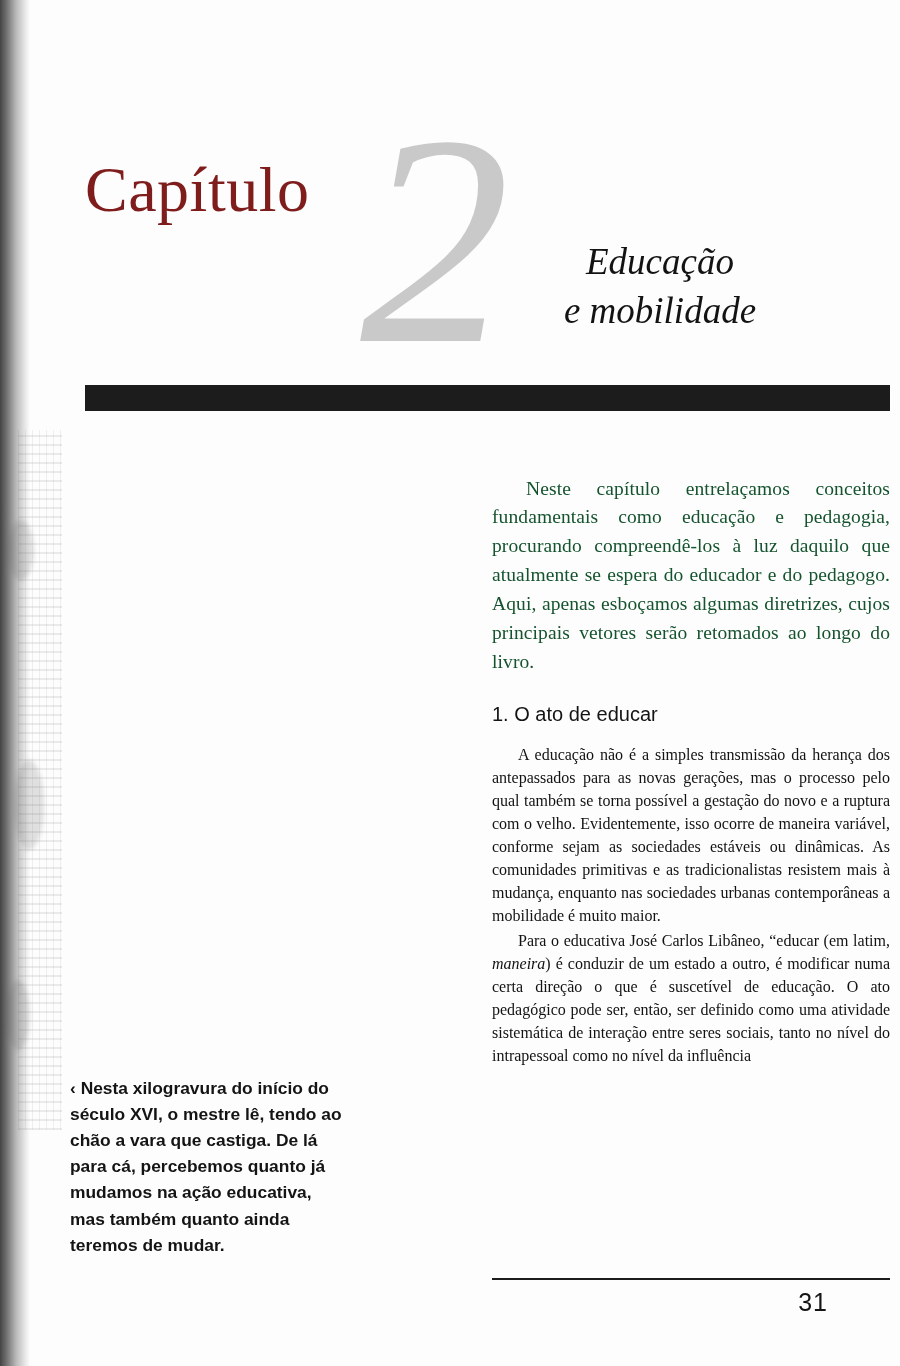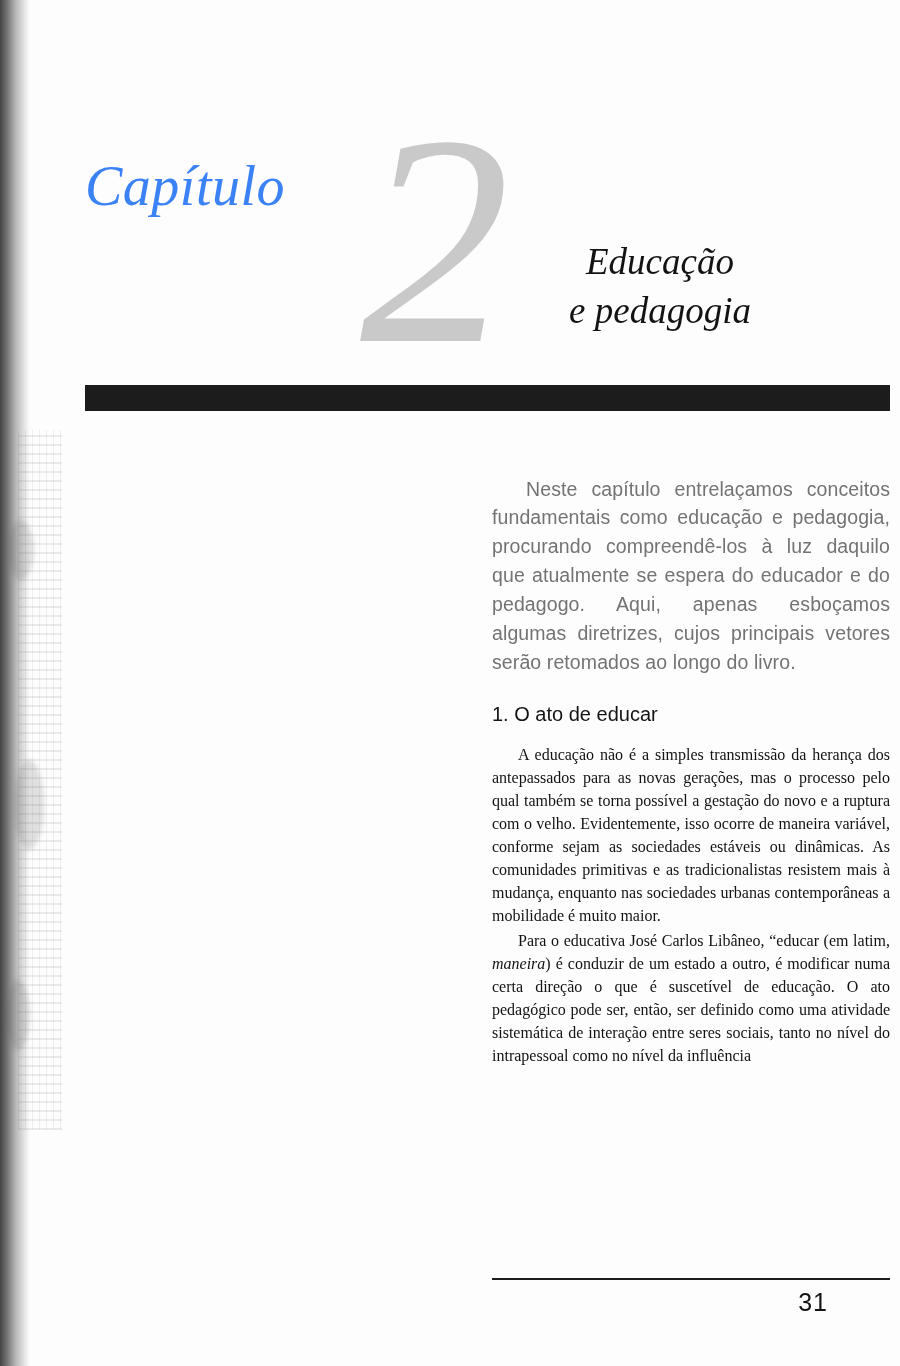--- a/index.html
+++ b/index.html
@@ -67,24 +67,23 @@
     font-style: italic;
     font-weight: 400;
     letter-spacing: -6px;
     user-select: none;
   }
   .chapter-word {
     position: absolute;
     left: 25px;
     top: 48px;
     font-family: "Liberation Serif", serif;
-    font-style: italic;
-    font-size: 56px;
+    font-size: 64px;
     line-height: 1;
-    color: #3b82f6;
+    color: #7f1d1d;
     letter-spacing: 0.5px;
   }
   .chapter-title {
     position: absolute;
     right: 0;
     top: 128px;
     width: 400px;
     text-align: center;
     font-family: "Liberation Serif", serif;
     font-style: italic;
@@ -104,26 +103,26 @@
   }
 
   
   .col-right {
     position: absolute;
     left: 492px;
     top: 455px;
     width: 398px;
   }
   .lead {
-    font-family: Liberation Sans, sans-serif;
+    font-family: Liberation Serif, serif;
     font-size: 19.5px;
     line-height: 1.48;
     text-align: justify;
     text-indent: 34px;
-    color: #737373;
+    color: #14532d;
     letter-spacing: .1px;
   }
   .section-heading {
     font-family: "Liberation Sans", sans-serif;
     font-size: 20px;
     line-height: 1.3;
     color: #141414;
     margin-top: 24px;
     margin-bottom: 16px;
     font-weight: 400;
@@ -181,33 +180,37 @@
   <div class="scan-speckle"></div>
   <div class="scan-blotch" style="left:8px; top:520px; width:26px; height:60px;"></div>
   <div class="scan-blotch" style="left:14px; top:760px; width:30px; height:90px;"></div>
   <div class="scan-blotch" style="left:6px; top:980px; width:24px; height:70px;"></div>
 
   <div class="chapter-head">
     <div class="big-number">2</div>
     <div class="chapter-word">Capítulo</div>
     <div class="chapter-title">
       <div>Educação</div>
-      <div>e pedagogia</div>
+      <div>e mobilidade</div>
     </div>
   </div>
 
   <div class="rule-bar"></div>
 
   <div class="col-right">
     <p class="lead">Neste capítulo entrelaçamos conceitos fundamentais como educação e pedagogia, procurando compreendê-los à luz daquilo que atualmente se espera do educador e do pedagogo. Aqui, apenas esboçamos algumas diretrizes, cujos principais vetores serão retomados ao longo do livro.</p>
 
     <h2 class="section-heading">1. O ato de educar</h2>
 
     <p class="body-p">A educação não é a simples transmissão da herança dos antepassados para as novas gerações, mas o processo pelo qual também se torna possível a gestação do novo e a ruptura com o velho. Evidentemente, isso ocorre de maneira variável, conforme sejam as sociedades estáveis ou dinâmicas. As comunidades primitivas e as tradicionalistas resistem mais à mudança, enquanto nas sociedades urbanas contemporâneas a mobilidade é muito maior.</p>
 
     <p class="body-p"><span>Para o educativa José Carlos Libâneo, “educar (em latim, </span><em>maneira</em><span>) é conduzir de um estado a outro, é modificar numa certa direção o que é suscetível de educação. O ato pedagógico pode ser, então, ser definido como uma atividade sistemática de interação entre seres sociais, tanto no nível do intrapessoal como no nível da influência</span></p>
   </div>
 
+  <div class="caption">
+    <span>‹</span>
+    <span>Nesta xilogravura do início do século XVI, o mestre lê, tendo ao chão a vara que castiga. De lá para cá, percebemos quanto já mudamos na ação educativa, mas também quanto ainda teremos de mudar.</span>
+  </div>
 
   <div class="footer-rule"></div>
   <div class="page-number">31</div>
 
 </div>
 
 </body></html>

